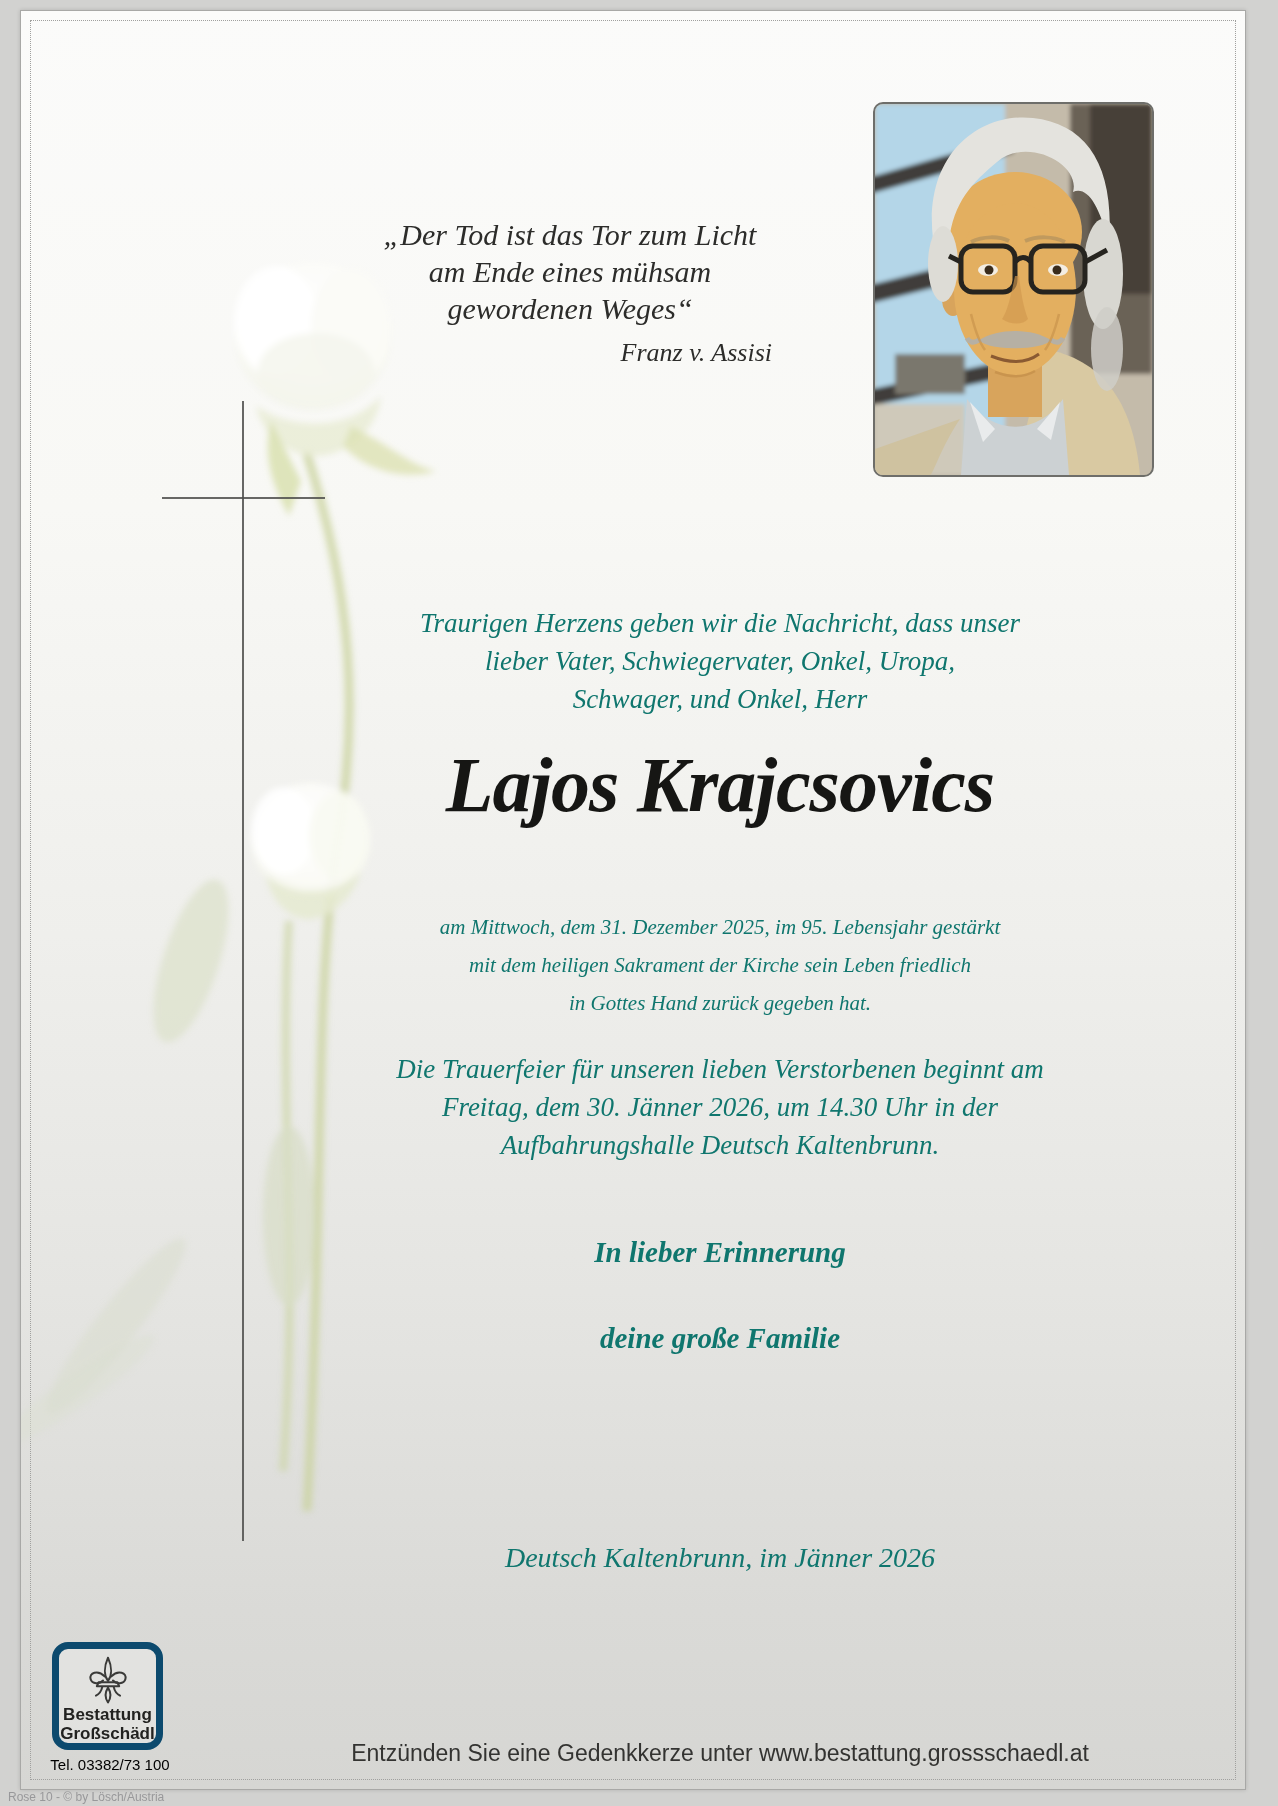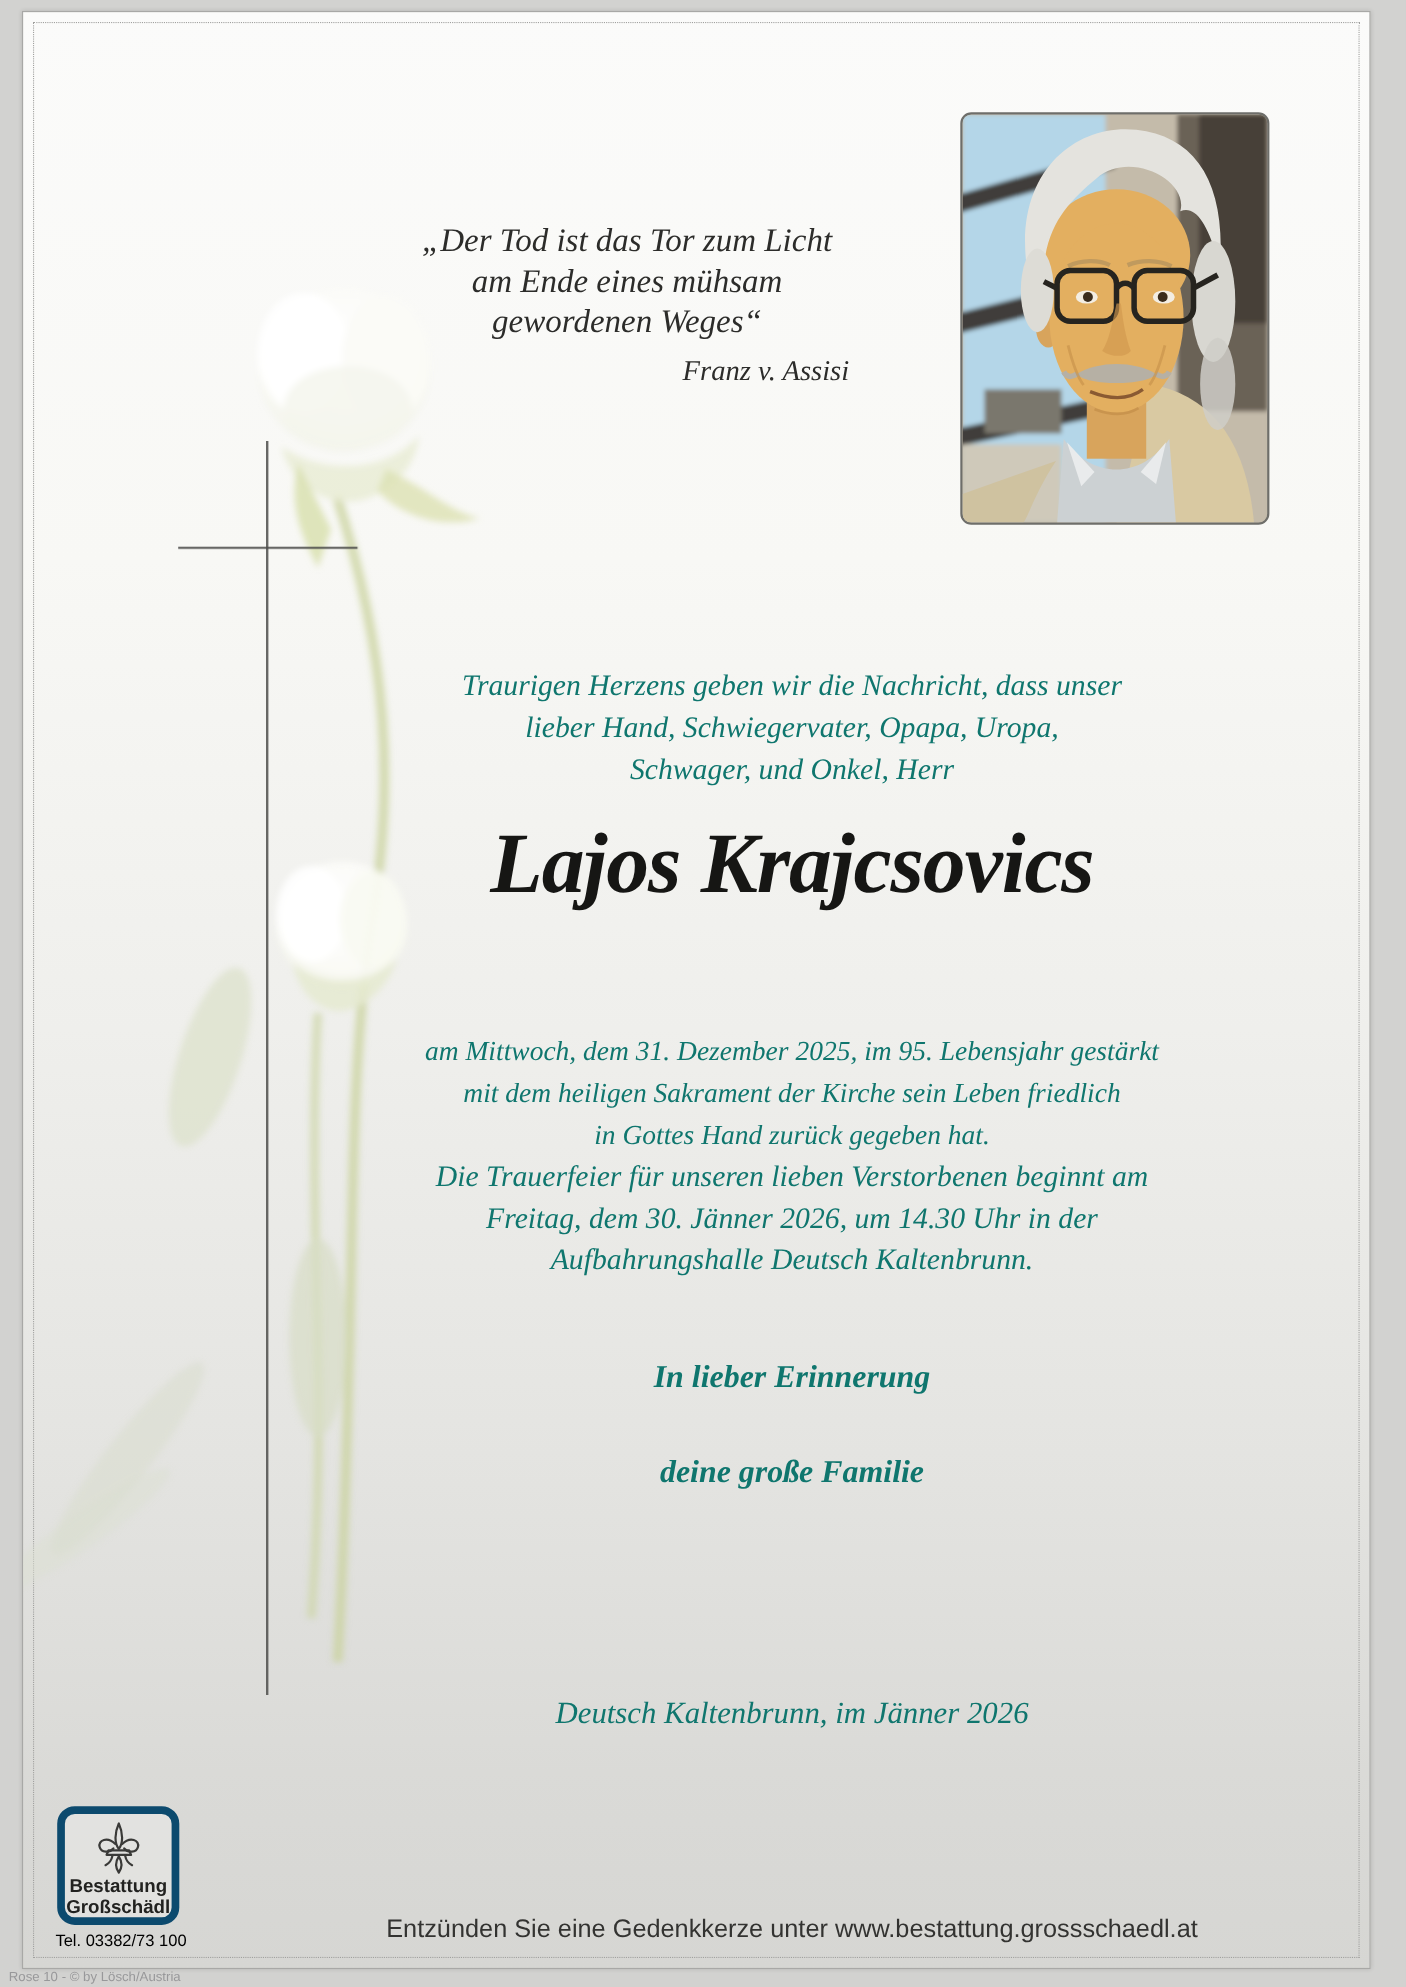--- a/index.html
+++ b/index.html
@@ -23,31 +23,31 @@
   .rose-svg{position:absolute;left:0;top:220px;}
   .cross-v{position:absolute;left:221px;top:390px;width:2px;height:1140px;background:#4d4d4b;opacity:.85;}
   .cross-h{position:absolute;left:141px;top:486px;width:163px;height:2px;background:#4d4d4b;opacity:.85;}
   
   .photo{
     position:absolute;left:873px;top:102px;width:277px;height:371px;
     border:2px solid #6e6e6a;border-radius:10px;overflow:hidden;background:#c2b9a8;
   }
   
   .quote{
-    position:absolute;left:340px;top:200px;width:460px;text-align:center;
+    position:absolute;left:340px;top:216px;width:460px;text-align:center;
     font-style:italic;font-size:30px;line-height:37px;color:#2c2c2a;
   }
   .quote .attr{text-align:right;padding-right:28px;font-size:26px;margin-top:7px;}
   .col{position:absolute;left:270px;width:900px;text-align:center;color:#0f766e;}
   .announce{top:604px;font-style:italic;font-size:27px;line-height:38px;}
   .name{
     top:736px;font-style:italic;font-weight:bold;font-size:78px;line-height:1.25;
     color:#161614;letter-spacing:-1px;
   }
-  .death{top:908px;font-style:italic;font-size:25px;line-height:38px;margin-top:30px;}
+  .death{top:908px;font-style:italic;font-size:21px;line-height:38px;}
   .funeral{top:1050px;font-style:italic;font-size:27px;line-height:38px;}
   .remember1{top:1236px;font-style:italic;font-weight:bold;font-size:29px;}
   .remember2{top:1322px;font-style:italic;font-weight:bold;font-size:29px;}
   .placedate{top:1542px;font-style:italic;font-size:28px;}
   .candle{
     top:1740px;font-family:"Liberation Sans",sans-serif;
     font-size:23px;color:#333331;
   }
   
   .fh-logo{
@@ -190,21 +190,21 @@
 
 <div class="quote">
   <div>„Der Tod ist das Tor zum Licht</div>
   <div>am Ende eines mühsam</div>
   <div>gewordenen Weges“</div>
   <div class="attr">Franz v. Assisi</div>
 </div>
 
 <div class="col announce">
   <div>Traurigen Herzens geben wir die Nachricht, dass unser</div>
-  <div>lieber Hand, Schwiegervater, Opapa, Uropa,</div>
+  <div>lieber Vater, Schwiegervater, Onkel, Uropa,</div>
   <div>Schwager, und Onkel, Herr</div>
 </div>
 
 <div class="col name">Lajos Krajcsovics</div>
 
 <div class="col death">
   <div>am Mittwoch, dem 31. Dezember 2025, im 95. Lebensjahr gestärkt</div>
   <div>mit dem heiligen Sakrament der Kirche sein Leben friedlich</div>
   <div>in Gottes Hand zurück gegeben hat.</div>
 </div>

